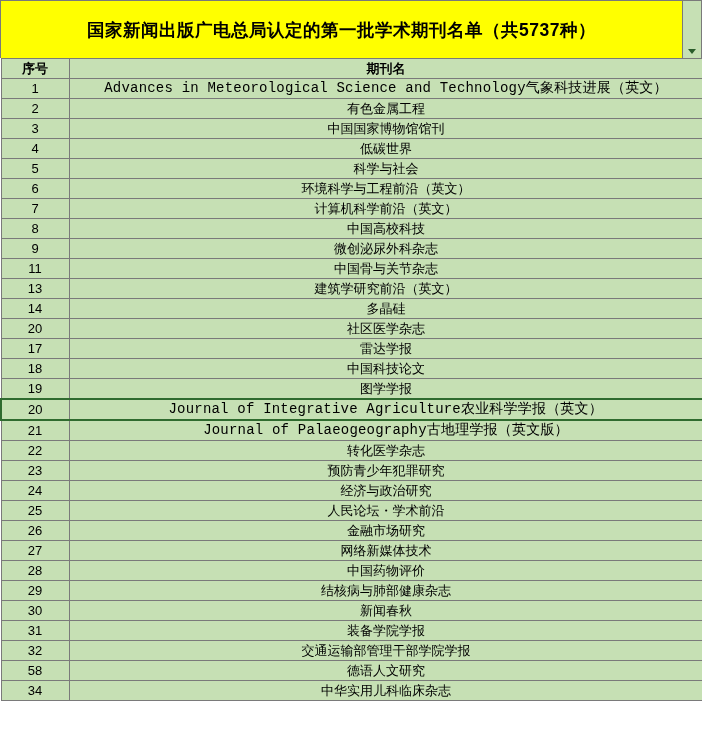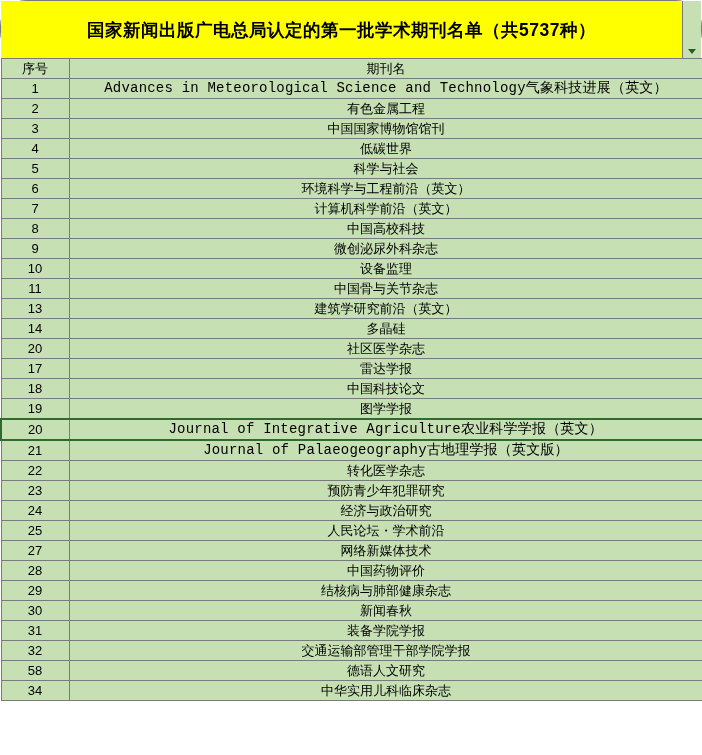--- a/index.html
+++ b/index.html
@@ -21,21 +21,20 @@
   }
   
   .title-row {
     display: flex;
     align-items: stretch;
     height: 58px;
     border-left: 1px solid #7a7a7a;
     border-right: 1px solid #7a7a7a;
     border-top: 1px solid #7a7a7a;
     box-sizing: border-box;
-    border-radius: 26px;
   }
   .title-cell {
     flex: 1 1 auto;
     background: #ffff00;
     color: #000000;
     display: flex;
     align-items: center;
     justify-content: center;
     font-size: 17.5px;
     font-weight: bold;
@@ -75,21 +74,21 @@
     line-height: 19px;
     text-align: center;
     font-size: 13px;
     overflow: hidden;
     white-space: nowrap;
   }
   col.c-idx { width: 68px; }
   col.c-name { width: 634px; }
 
   thead th {
-    font-weight: normal;
+    font-weight: bold;
     font-size: 15px;
     height: 26px;
     line-height: 26px;
   }
   td.idx {
     font-size: 12.5px;
     font-family: "Liberation Sans", sans-serif;
   }
   td.name {
     font-size: 13px;
@@ -165,24 +164,20 @@
         </tr>
         <tr>
           <td class="idx">8</td>
           <td class="name">中国高校科技</td>
         </tr>
         <tr>
           <td class="idx">9</td>
           <td class="name">微创泌尿外科杂志</td>
         </tr>
         <tr>
-          <td class="idx">10</td>
-          <td class="name">设备监理</td>
-        </tr>
-        <tr>
           <td class="idx">11</td>
           <td class="name">中国骨与关节杂志</td>
         </tr>
         <tr>
           <td class="idx">13</td>
           <td class="name">建筑学研究前沿（英文）</td>
         </tr>
         <tr>
           <td class="idx">14</td>
           <td class="name">多晶硅</td>
@@ -221,20 +216,24 @@
         </tr>
         <tr>
           <td class="idx">24</td>
           <td class="name">经济与政治研究</td>
         </tr>
         <tr>
           <td class="idx">25</td>
           <td class="name">人民论坛・学术前沿</td>
         </tr>
         <tr>
+          <td class="idx">26</td>
+          <td class="name">金融市场研究</td>
+        </tr>
+        <tr>
           <td class="idx">27</td>
           <td class="name">网络新媒体技术</td>
         </tr>
         <tr>
           <td class="idx">28</td>
           <td class="name">中国药物评价</td>
         </tr>
         <tr>
           <td class="idx">29</td>
           <td class="name">结核病与肺部健康杂志</td>

